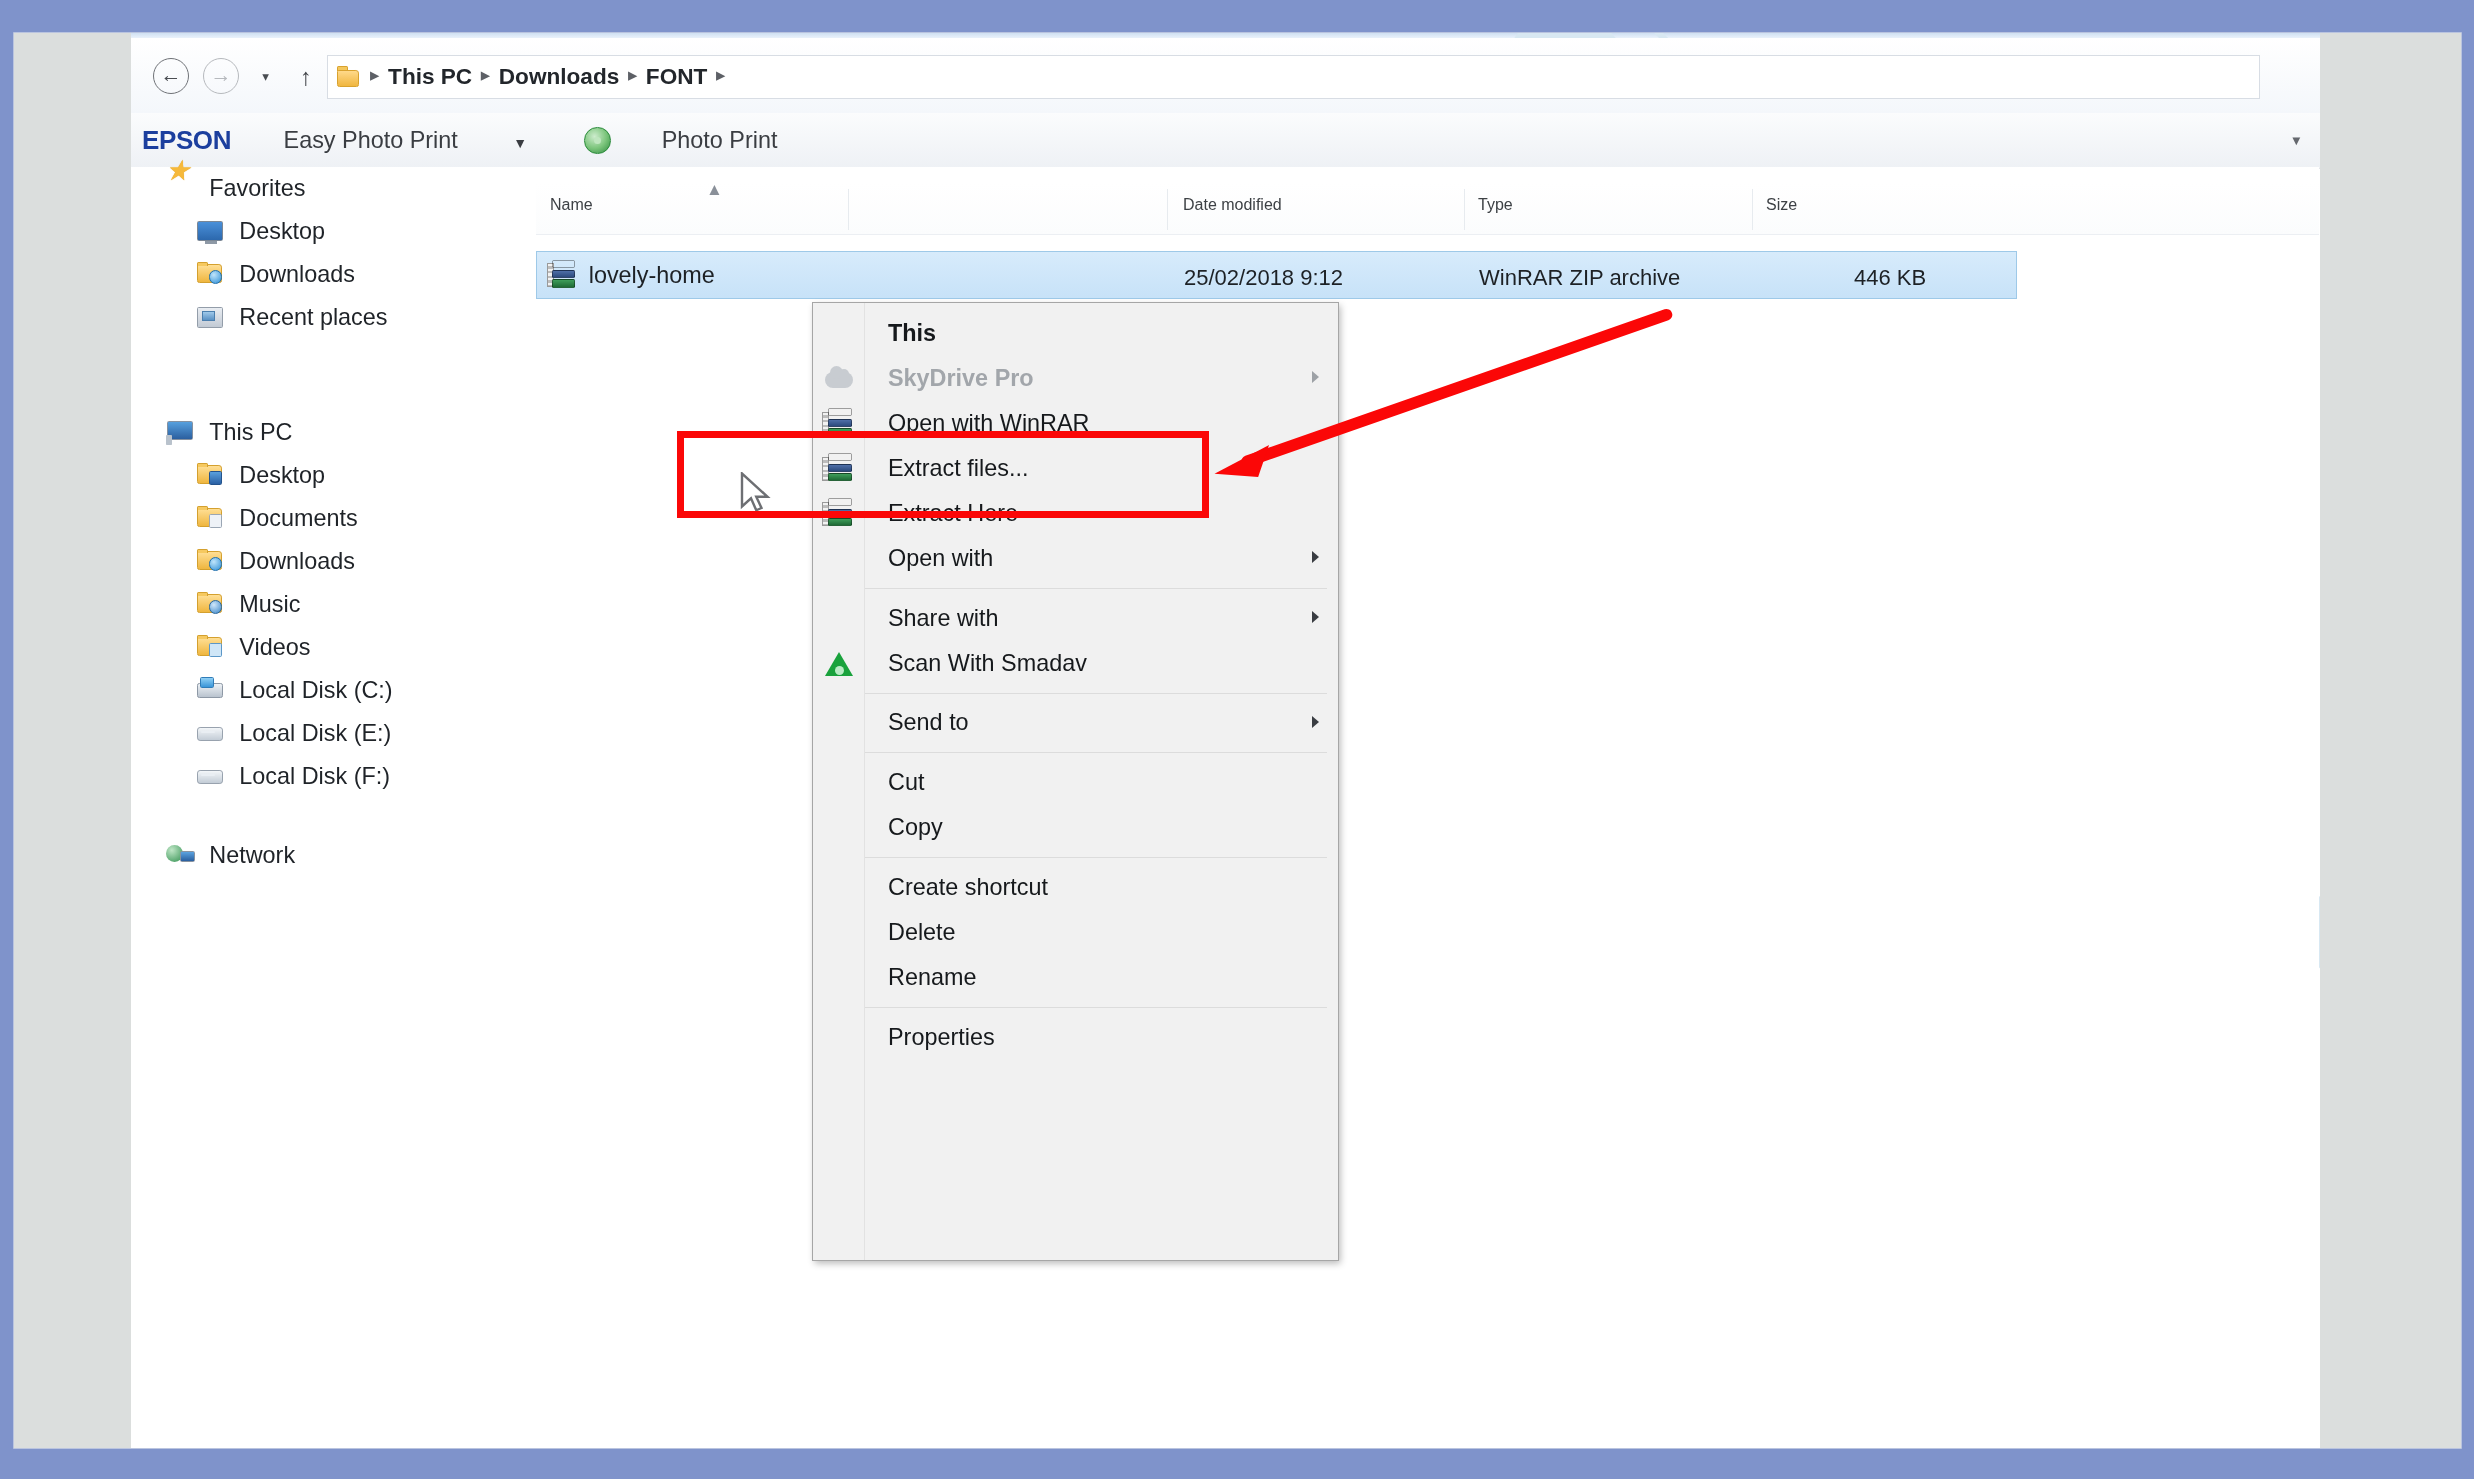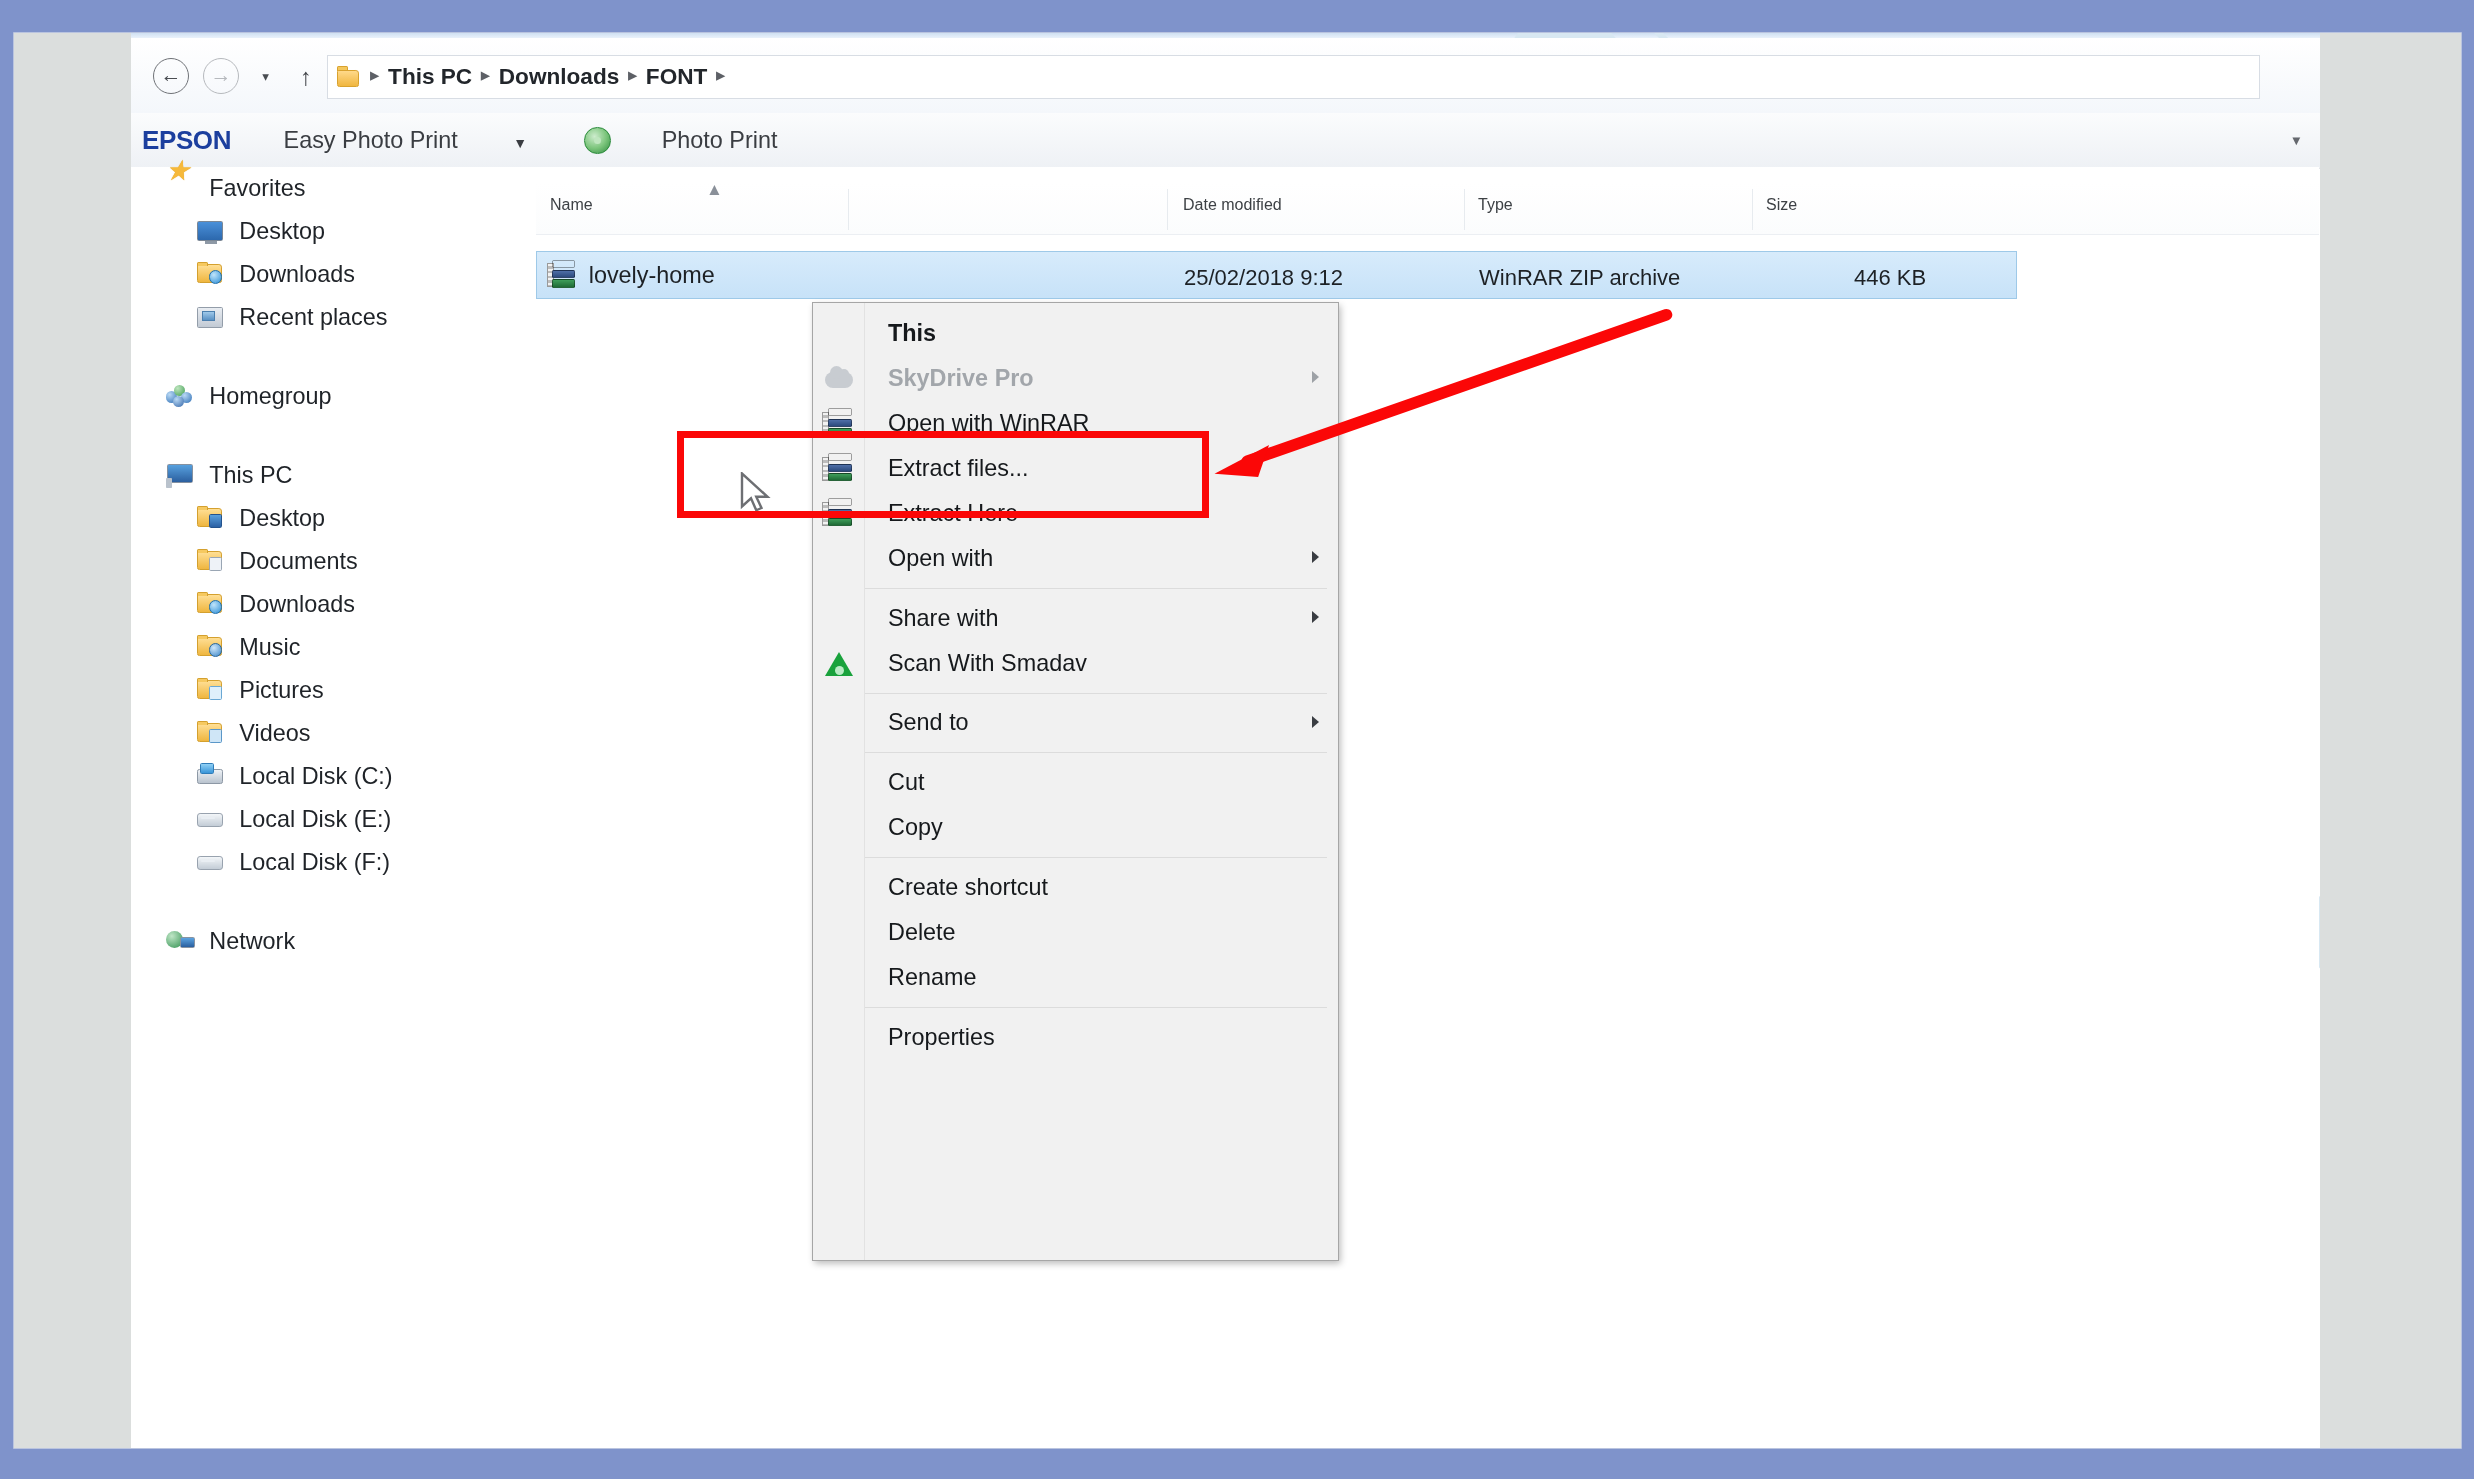--- a/index.html
+++ b/index.html
@@ -478,31 +478,20 @@
         </div>
         <div class="navrow indent">
           <span class="nicon">
               <i class="ic-recent"></i>
             </span>
           <span class="nlabel">Recent places</span>
         </div>
 
         <div class="navgap"></div>
 
-        <div class="navrow">
-          <span class="nicon">
-              <i class="ic-home">
-                <i></i>
-                <i></i>
-                <i></i>
-                <i></i>
-              </i>
-            </span>
-          <span class="nlabel">Homegroup</span>
-        </div>
 
         <div class="navgap"></div>
 
         <div class="navrow">
           <span class="nicon">
               <i class="ic-pc"></i>
             </span>
           <span class="nlabel">This PC</span>
         </div>
         <div class="navrow indent">
@@ -529,28 +518,20 @@
             </span>
           <span class="nlabel">Downloads</span>
         </div>
         <div class="navrow indent">
           <span class="nicon">
               <i class="ic-folder">
                 <b class="badge mus"></b>
               </i>
             </span>
           <span class="nlabel">Music</span>
-        </div>
-        <div class="navrow indent">
-          <span class="nicon">
-              <i class="ic-folder">
-                <b class="badge pic"></b>
-              </i>
-            </span>
-          <span class="nlabel">Pictures</span>
         </div>
         <div class="navrow indent">
           <span class="nicon">
               <i class="ic-folder">
                 <b class="badge vid"></b>
               </i>
             </span>
           <span class="nlabel">Videos</span>
         </div>
         <div class="navrow indent">

